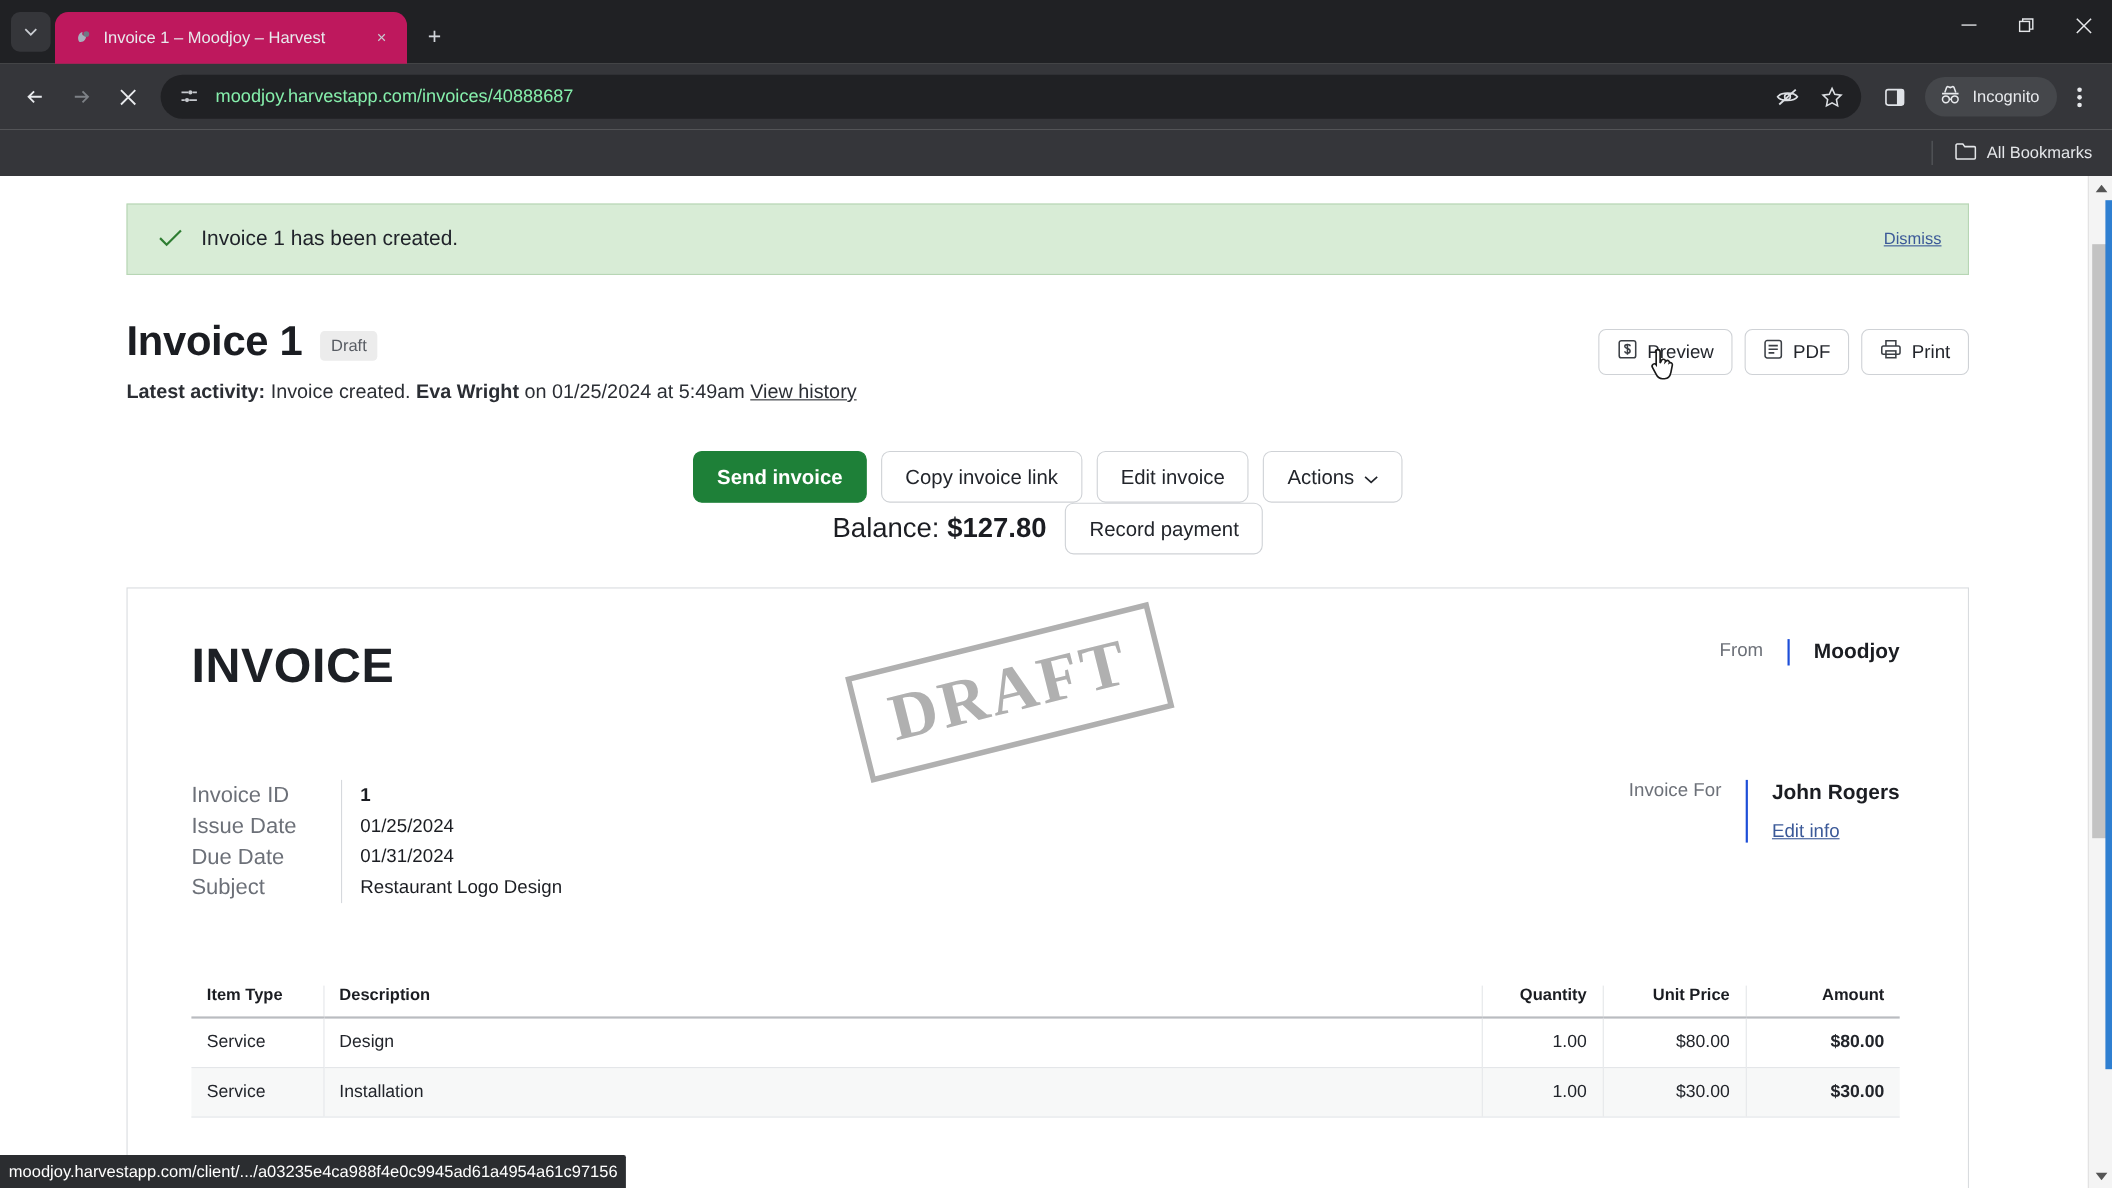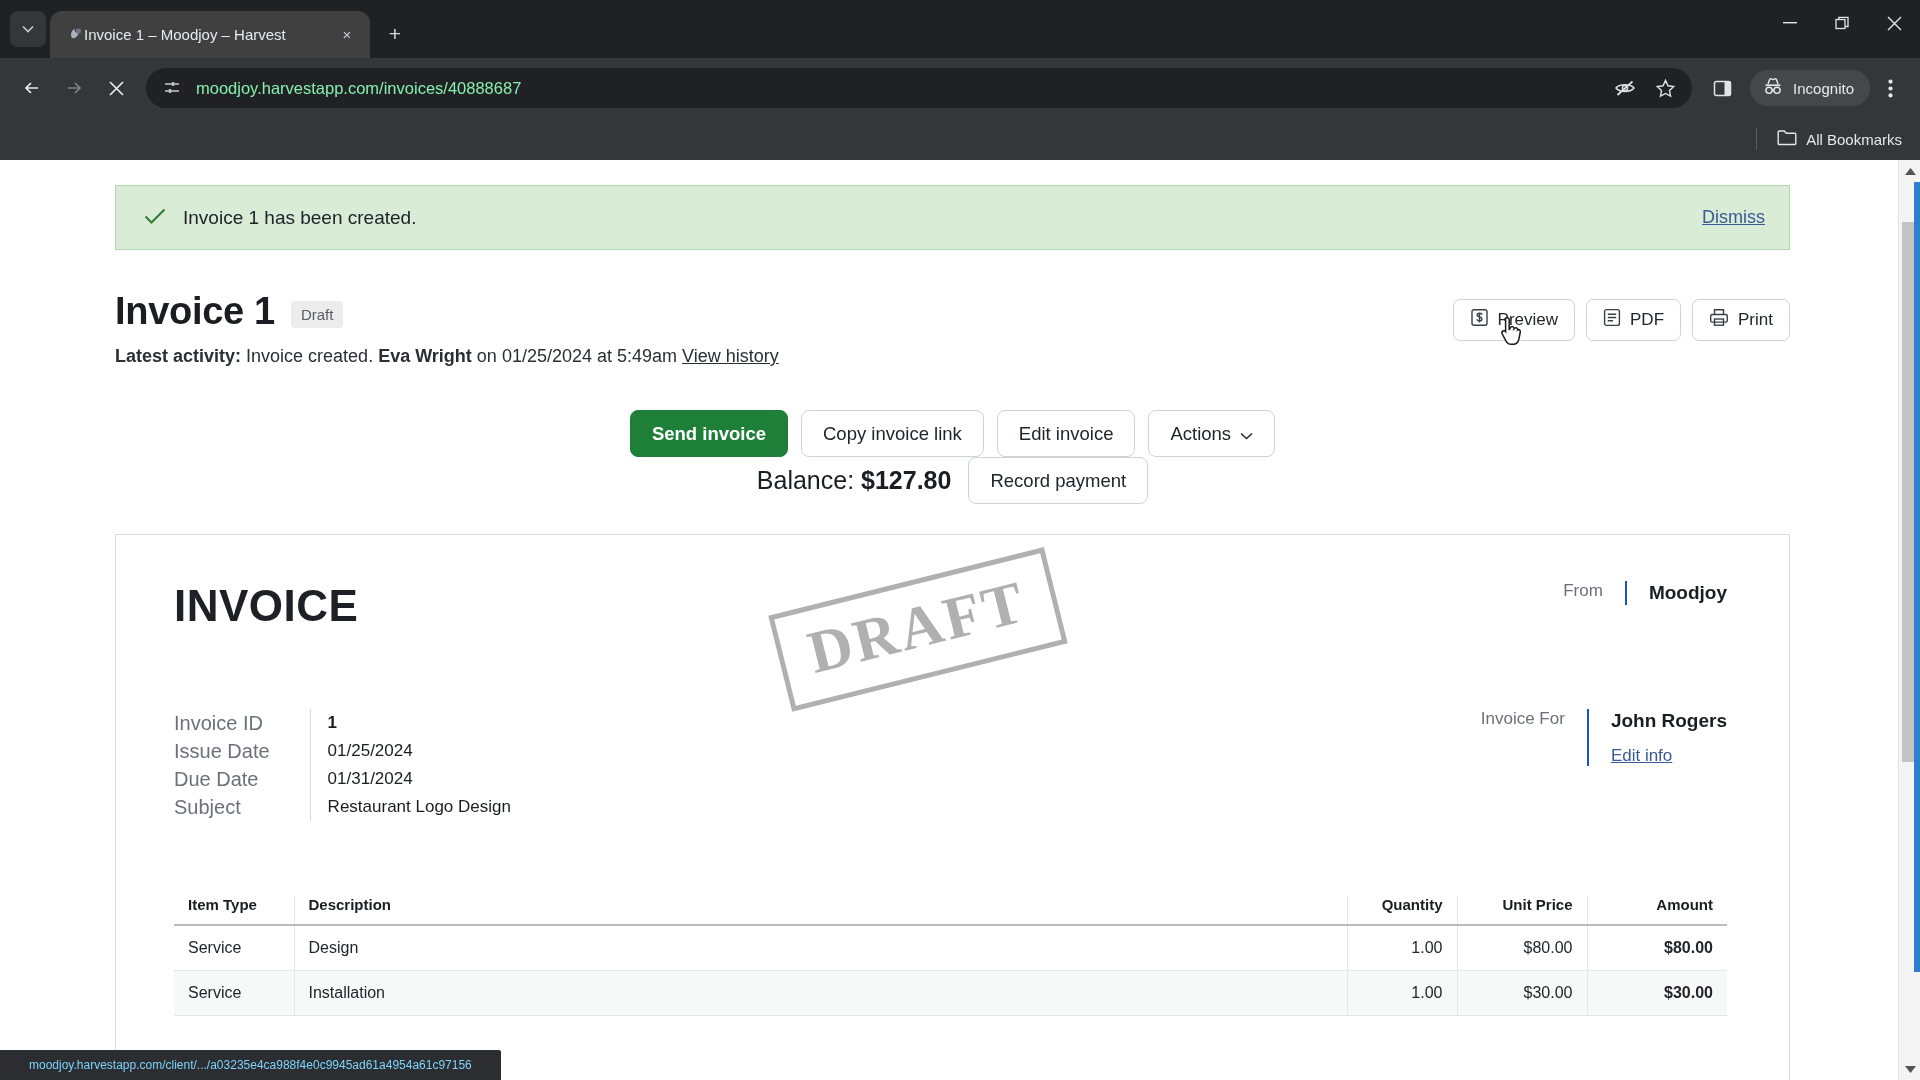--- a/index.html
+++ b/index.html
@@ -16,22 +16,22 @@
   .tabstrip {
     height: 58px; background: #202124; display: flex; align-items: flex-end;
     padding-left: 4px; position: relative;
   }
   .tab-list-btn {
     width: 36px; height: 36px; margin: 0 4px 11px 6px; border-radius: 8px;
     background: #35363a; display: flex; align-items: center; justify-content: center;
     color: #c8cbd0; font-size: 13px;
   }
   .tab {
-    height: 47px; min-width: 320px; background: #404040; border-radius: 12px 12px 0 0;
-    display: flex; align-items: center; padding: 0 12px 0 16px; gap: 0;
+    height: 47px; min-width: 320px; background: #be185d; border-radius: 12px 12px 0 0;
+    display: flex; align-items: center; padding: 0 12px 0 16px; gap: 10px;
     position: relative; color: #e8eaed;
   }
   .tab-favicon {
     width: 18px; height: 18px; border-radius: 3px;
     display:flex; align-items:center; justify-content:center;
     flex: none;
   }
   .tab-title {
     font-size: 15px; color: #e8eaed; white-space: nowrap; overflow: hidden;
     text-overflow: ellipsis; max-width: 230px;
@@ -94,21 +94,21 @@
   .content-wrap { width: 1675px; margin: 0 auto; padding-top: 25px; }
 
   .flash {
     background: #d8ecd6; border: 1px solid #b7d6b4; height: 65px;
     display:flex; align-items:center; justify-content: space-between;
     padding: 0 24px 0 28px; margin-bottom: 40px;
   }
   .flash-left { display:flex; align-items:center; gap: 17px; }
   .flash-check { color: #2e7d32; font-size: 22px; line-height: 1; }
   .flash-text { font-size: 19px; color: #20232a; }
-  .flash-dismiss { font-size: 18px; color: #3b5998; text-decoration: underline; }
+  .flash-dismiss { font-size: 15px; color: #3b5998; text-decoration: underline; }
 
   .headrow { display:flex; align-items: flex-start; justify-content: space-between; }
   .title-line { display:flex; align-items:center; gap: 16px; }
   h1.invoice-title { font-size: 38px; font-weight: 700; color:#1b1d22; letter-spacing:-0.3px;}
   .badge-draft {
     background:#ececec; color:#585c63; font-size: 15px; border-radius: 4px;
     padding: 5px 10px; position: relative; top: 3px;
   }
   .activity { margin-top: 13px; font-size: 18px; color:#2b2e34; }
   .activity b { font-weight: 700; }
@@ -195,22 +195,22 @@
     position:absolute; left: 3px; top: 62px; width: 16px; height: 540px;
     background:#c3c3c3; border-radius: 0;
   }
   .sb-blue {
     position:absolute; right: 0; top: 22px; width: 6px; height: 790px; background:#2f7fd1;
   }
 
   
   .statusbar {
     position:absolute; left:0; bottom: 0; height: 30px; background:#2b2d30;
-    color:#7dd3fc; font-size: 12px; display:flex; align-items:center;
-    padding: 0 29px; border-top-right-radius: 2px; z-index: 40;
+    color:#ffffff; font-size: 15px; display:flex; align-items:center;
+    padding: 0 8px; border-top-right-radius: 2px; z-index: 40;
   }
 </style>
 </head>
 <body>
 
 <div class="browser">
 
   <div class="tabstrip">
     <div class="tab-list-btn">
       <svg width="12" height="8" viewBox="0 0 12 8">

